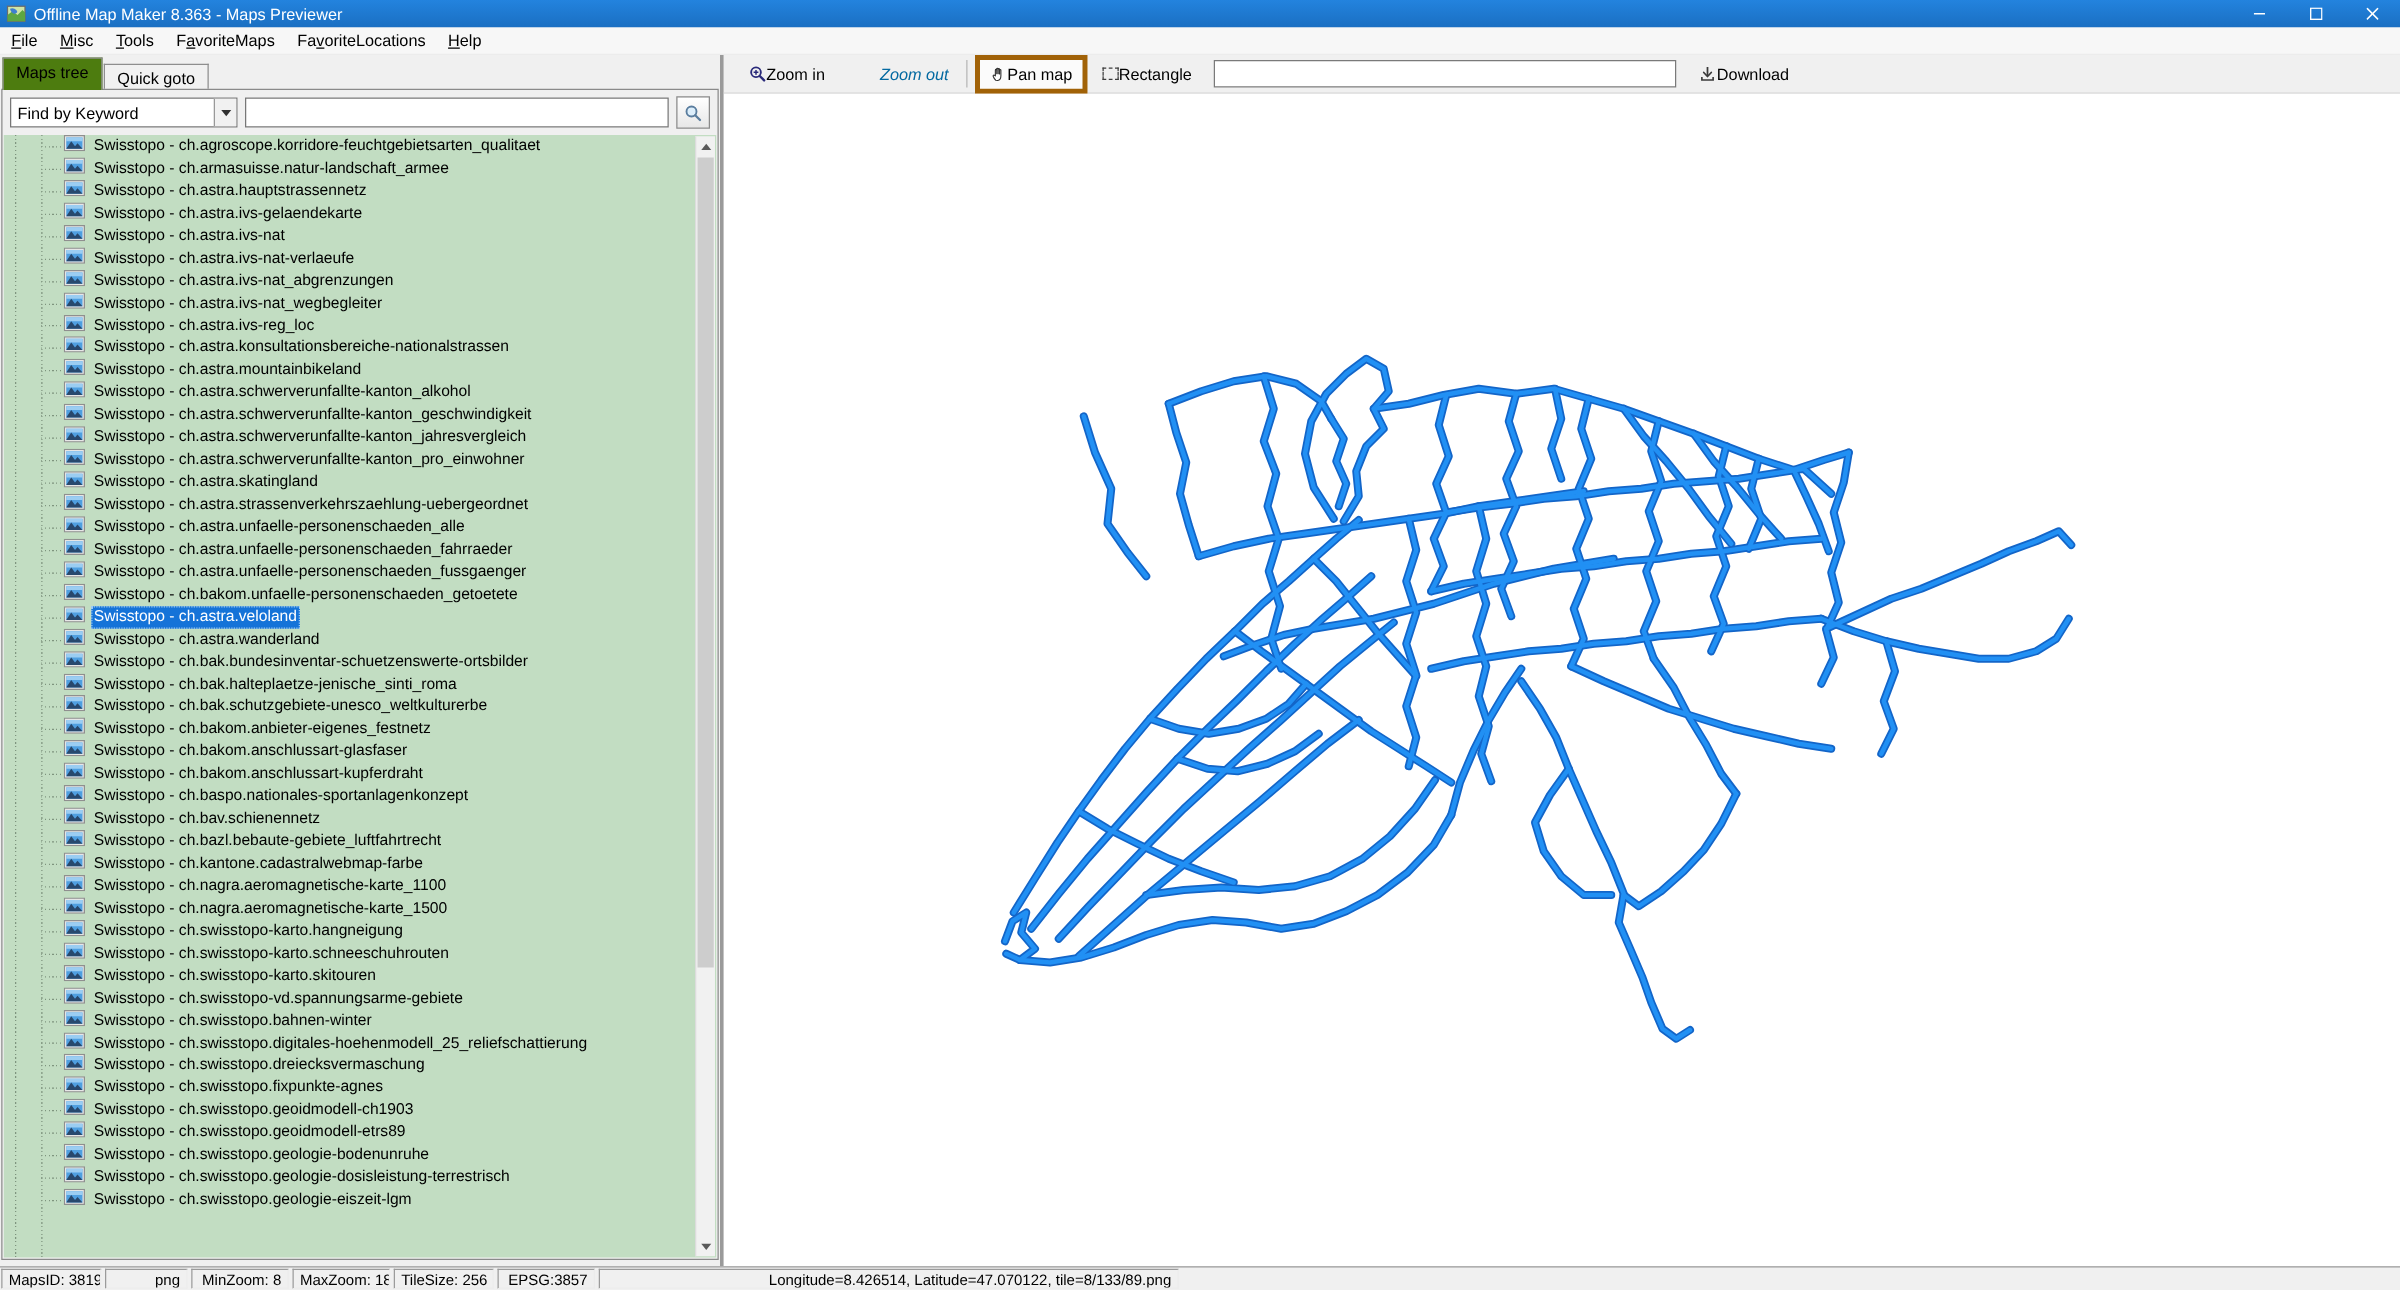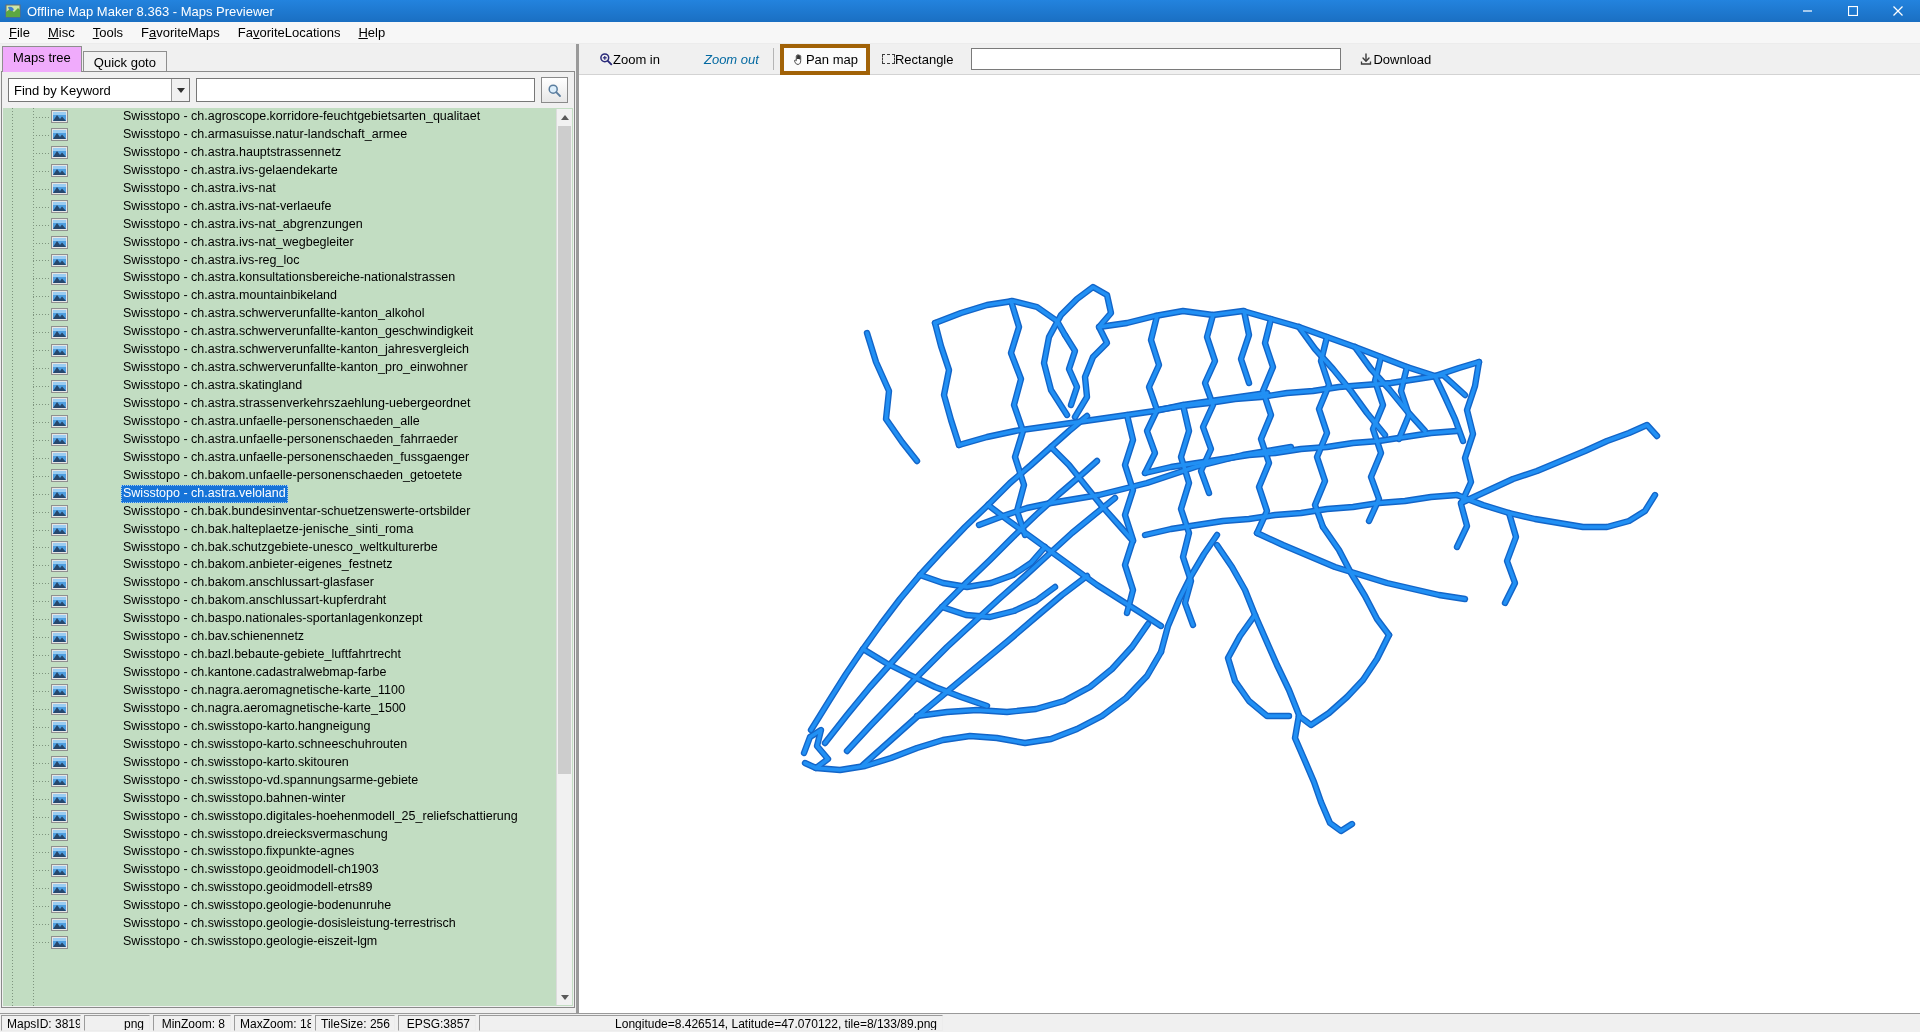--- a/index.html
+++ b/index.html
@@ -17,37 +17,37 @@
   
   .menubar { position: absolute; left: 0; top: 22px; width: 1920px; height: 22px;
     background: #f7f7f7; display: flex; align-items: center; border-bottom: 1px solid #ececec; }
   .menu-item { padding: 2px 9px; height: 20px; }
   .menu-item u { text-decoration: underline; }
 
   
   .left-panel { position: absolute; left: 0; top: 44px; width: 576px; height: 969px; background: #f0f0f0; }
   .tabstrip { position: absolute; left: 2px; top: 0; height: 28px; display: flex; align-items: flex-end; }
   .tab { border: 1px solid #8e8e8e; border-bottom: none; padding: 3px 10px 4px 10px; background: #f0f0f0; }
-  .tab.active { background: #f0abfc; height: 26px; position: relative; z-index: 2; }
+  .tab.active { background: #4d7c0f; height: 26px; position: relative; z-index: 2; }
   .tab.inactive { height: 21px; background: #f1f1f1; margin-left: 1px; }
   .panel-body { position: absolute; left: 1px; top: 27px; width: 574px; height: 937px;
     border: 1px solid #8a8a8a; background: #f0f0f0; display: flex; flex-direction: column; }
   .search-row { height: 36px; display: flex; align-items: center; padding: 5px 6px; gap: 6px; }
   .combo { width: 182px; height: 24px; background: #fff; border: 1px solid #777; display: flex; align-items: center; position: relative; }
   .combo-value { padding-left: 5px; flex: 1; }
   .combo-btn { width: 18px; height: 100%; border-left: 1px solid #999; background: #f1f1f1; display: flex; align-items: center; justify-content: center; }
   .tri-down { width: 0; height: 0; border-left: 4px solid transparent; border-right: 4px solid transparent; border-top: 5px solid #303030; }
   .search-input { flex: 1; height: 24px; border: 1px solid #777; background: #fff; font-family: "Liberation Sans", sans-serif; font-size: 13px; padding: 0 4px; outline: none; }
   .search-btn { width: 27px; height: 26px; border: 1px solid #8a8a8a; background: linear-gradient(#ffffff, #e7e7e7); display: flex; align-items: center; justify-content: center; }
 
   .tree { flex: 1; background: #c2ddc2; margin: 0 1px 1px 1px; position: relative; overflow: hidden; }
   .guide-v { position: absolute; top: 0; bottom: 0; width: 1px;
     background: repeating-linear-gradient(to bottom, #7e947e 0 1px, transparent 1px 3px); }
   .tree-rows { position: absolute; inset: 0; }
-  .tree-row { height: 17.95px; line-height: 17.95px; position: relative; padding-left: 48px; display: flex; align-items: center; white-space: nowrap; gap: 48px; }
+  .tree-row { height: 17.95px; line-height: 17.95px; position: relative; padding-left: 48px; display: flex; align-items: flex-start; white-space: nowrap; }
   .tree-row::before { content: ''; position: absolute; left: 30px; top: 50%; width: 17px; height: 1px;
     background: repeating-linear-gradient(90deg, #7e947e 0 1px, transparent 1px 3px); }
   .nodeicon { width: 17px; height: 13px; display: inline-block; flex: none; }
   .rowlabel { font-size: 12.5px; margin-left: 5px; padding: 0 2px; }
   .tree-row.selected .rowlabel { background: #1573d8; color: #ffffff; outline: 1px dotted #9ecbf5; outline-offset: -1px; }
 
   .tree-scrollbar { position: absolute; right: 1px; top: 1px; bottom: 1px; width: 16px; background: #f1f1f1; border-left: 1px solid #dcdcdc; }
   .scroll-arrow { height: 16px; display: flex; align-items: center; justify-content: center; }
   .tri-up-s { width: 0; height: 0; border-left: 4px solid transparent; border-right: 4px solid transparent; border-bottom: 5px solid #5a5a5a; }
   .tri-down-s { width: 0; height: 0; border-left: 4px solid transparent; border-right: 4px solid transparent; border-top: 5px solid #5a5a5a; }
@@ -331,20 +331,29 @@
     <span class="rowlabel">Swisstopo - ch.bakom.unfaelle-personenschaeden_getoetete</span>
   </div>
           <div class="tree-row selected">
     <svg class="nodeicon" viewBox="0 0 17 13">
       <rect x="0.5" y="0.5" width="16" height="12" fill="#e6e6e6" stroke="#8f8f8f"></rect>
       <rect x="2" y="2" width="13" height="9" fill="#4f9fe0"></rect>
       <rect x="2" y="2" width="13" height="3" fill="#9bcdf2"></rect>
       <path d="M2 11 L6 5 L9 9 L11 6.5 L15 11 Z" fill="#27486d"></path>
     </svg>
     <span class="rowlabel">Swisstopo - ch.astra.veloland</span>
+  </div>
+          <div class="tree-row">
+    <svg class="nodeicon" viewBox="0 0 17 13">
+      <rect x="0.5" y="0.5" width="16" height="12" fill="#e6e6e6" stroke="#8f8f8f"></rect>
+      <rect x="2" y="2" width="13" height="9" fill="#4f9fe0"></rect>
+      <rect x="2" y="2" width="13" height="3" fill="#9bcdf2"></rect>
+      <path d="M2 11 L6 5 L9 9 L11 6.5 L15 11 Z" fill="#27486d"></path>
+    </svg>
+    <span class="rowlabel">Swisstopo - ch.astra.wanderland</span>
   </div>
           <div class="tree-row">
     <svg class="nodeicon" viewBox="0 0 17 13">
       <rect x="0.5" y="0.5" width="16" height="12" fill="#e6e6e6" stroke="#8f8f8f"></rect>
       <rect x="2" y="2" width="13" height="9" fill="#4f9fe0"></rect>
       <rect x="2" y="2" width="13" height="3" fill="#9bcdf2"></rect>
       <path d="M2 11 L6 5 L9 9 L11 6.5 L15 11 Z" fill="#27486d"></path>
     </svg>
     <span class="rowlabel">Swisstopo - ch.bak.bundesinventar-schuetzenswerte-ortsbilder</span>
   </div>

